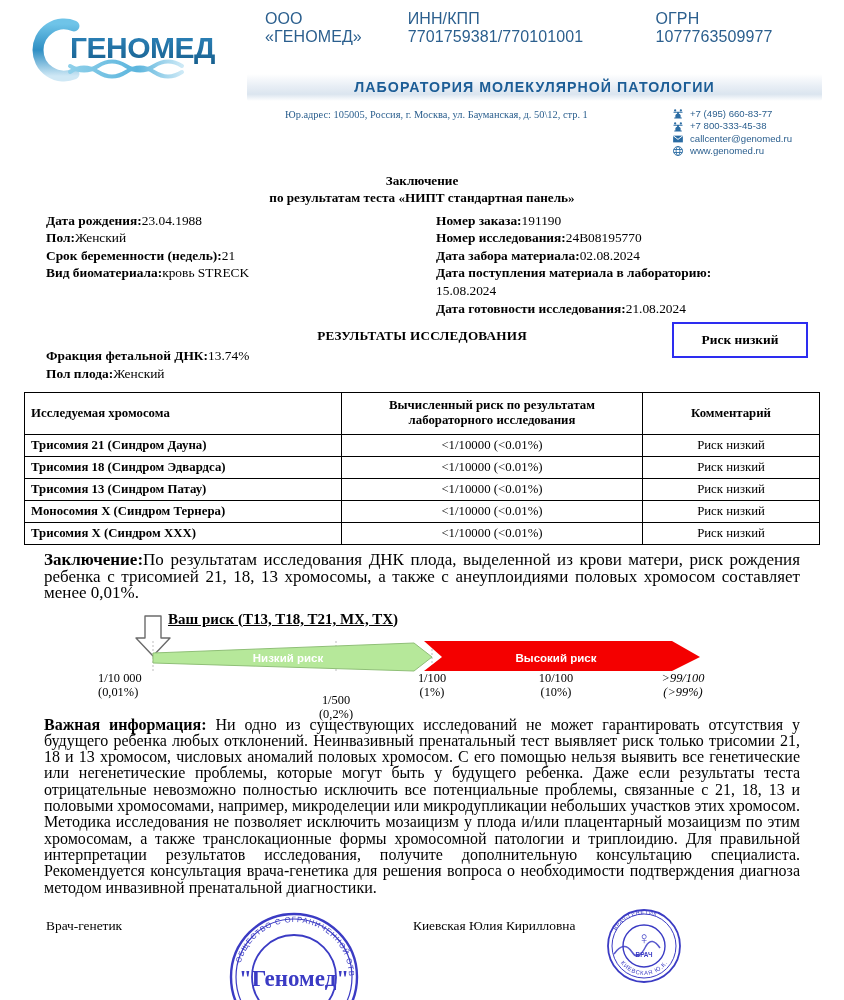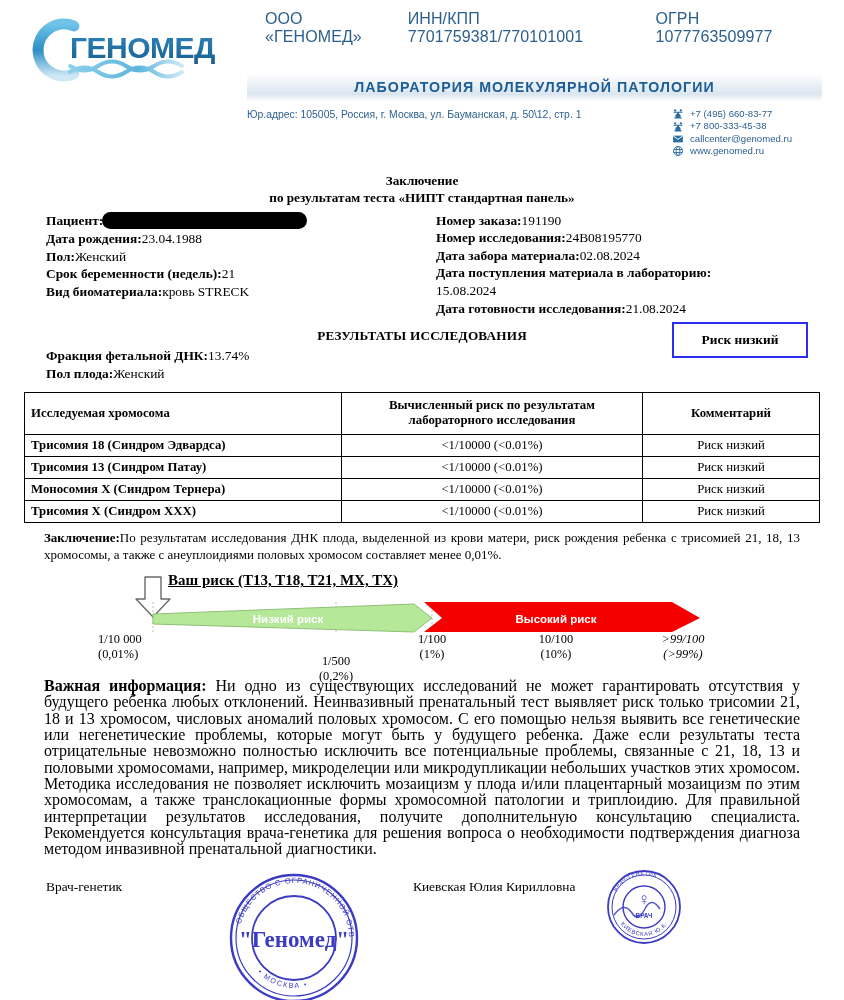--- a/index.html
+++ b/index.html
@@ -36,22 +36,22 @@
     border-radius: 2px;
     text-align: center;
     font-family: "Liberation Sans", sans-serif;
     font-weight: bold; font-size: 14.2px; letter-spacing: 1.05px;
     color: #1c5d96;
     padding: 5px 0 6px 0;
     margin-top: 25px;
   }
   .hdr-line3 { display: flex; margin-top: 7px; }
   .hdr-addr {
-    font-family: Liberation Sans, sans-serif;
-    font-size: 10.4px; color: #2b5f8e; flex: 1; padding-top: 1px;
+    font-family: Liberation Serif, serif;
+    font-size: 10.4px; color: #2b5f8e; flex: 1; padding-top: 1px; margin-left: 38px;
   }
   .contacts { width: 150px; flex: 0 0 150px; }
   .contact-row {
     display: flex; align-items: center; gap: 6px;
     font-family: "Liberation Sans", sans-serif;
     font-size: 9.6px; color: #2b5f8e; line-height: 12.4px;
   }
   .c-ico { width: 12px; height: 12px; flex: 0 0 12px; color: #2b6ca3; }
   .c-ico svg { display: block; }
 
@@ -99,21 +99,21 @@
   th.c1 { width: 304px; text-align: left; }
   th.c2 { width: 288px; text-align: center; }
   th.c3 { width: 164px; text-align: center; }
   td.c1 { font-weight: bold; text-align: left; line-height: 17px; }
   td.c2 { text-align: center; }
   td.c3 { text-align: center; }
 
   
   .concl {
     margin: 7px auto 0 auto; width: 756px;
-    font-size: 13px; line-height: 16.4px; text-align: justify;
+    font-size: 17px; line-height: 16.4px; text-align: justify;
   }
   .concl b { font-weight: bold; }
 
   
   .scale-zone { position: relative; width: 844px; height: 96px; margin-top: 9px; }
   .scale-caption {
     position: absolute; left: 168px; top: 0;
     font-weight: bold; font-size: 15px; text-decoration: underline;
   }
   .scale-ticks { position: absolute; left: 0; top: 60px; width: 683px; height: 34px; }
@@ -230,23 +230,20 @@
   </div>
 
   <div class="doc-title">
     <div>Заключение</div>
     <div>по результатам теста «НИПТ стандартная панель»</div>
   </div>
 
   <div class="info">
     <div class="info-col-l">
       <div class="irow">
-        <span class="ilabel">Пациент:</span><span class="redact"></span>
-      </div>
-      <div class="irow">
         <span class="ilabel">Дата рождения:</span><span class="ival">23.04.1988</span>
       </div>
       <div class="irow">
         <span class="ilabel">Пол:</span><span class="ival">Женский</span>
       </div>
       <div class="irow">
         <span class="ilabel">Срок беременности (недель):</span><span class="ival">21</span>
       </div>
       <div class="irow">
         <span class="ilabel">Вид биоматериала:</span><span class="ival">кровь STRECK</span>
@@ -290,20 +287,25 @@
 
   <table class="results">
     <thead>
       <tr>
         <th class="c1">Исследуемая хромосома</th>
         <th class="c2">Вычисленный риск по результатам лабораторного исследования</th>
         <th class="c3">Комментарий</th>
       </tr>
     </thead>
     <tbody>
+      <tr>
+        <td class="c1">Трисомия 21 (Синдром Дауна)</td>
+        <td class="c2">&lt;1/10000 (&lt;0.01%)</td>
+        <td class="c3">Риск низкий</td>
+      </tr>
       <tr>
         <td class="c1">Трисомия 18 (Синдром Эдвардса)</td>
         <td class="c2">&lt;1/10000 (&lt;0.01%)</td>
         <td class="c3">Риск низкий</td>
       </tr>
       <tr>
         <td class="c1">Трисомия 13 (Синдром Патау)</td>
         <td class="c2">&lt;1/10000 (&lt;0.01%)</td>
         <td class="c3">Риск низкий</td>
       </tr>

